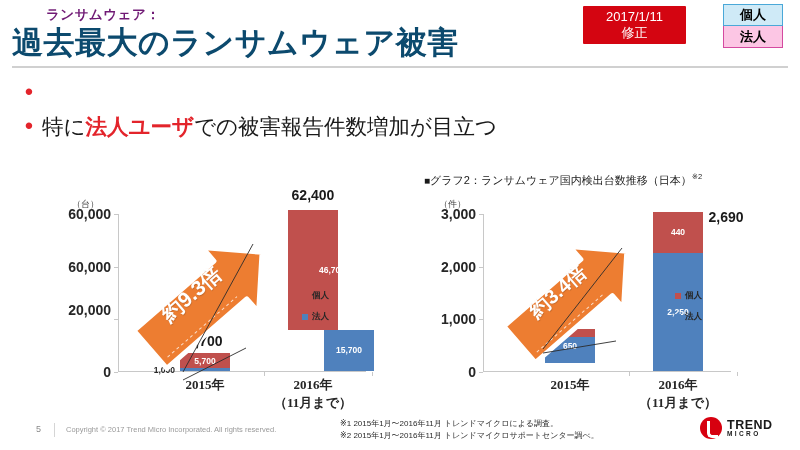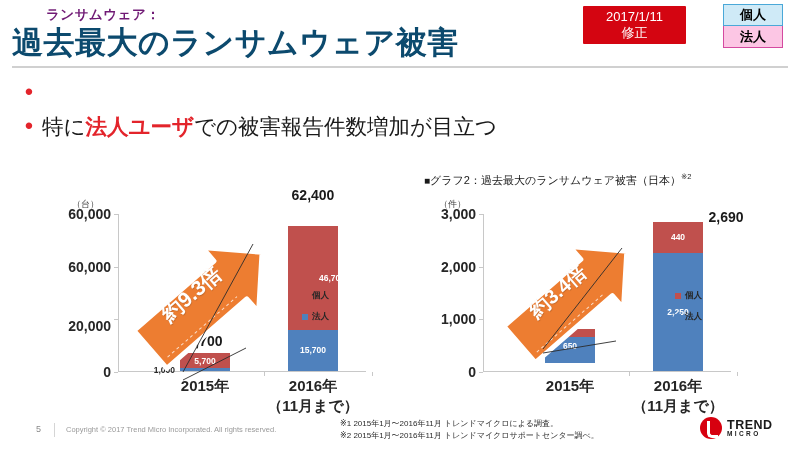--- a/index.html
+++ b/index.html
@@ -83,22 +83,22 @@
   .seg-lbl { font-size: 8.5px; font-weight: bold; color: #ffffff; white-space: nowrap; }
   .seg-lbl.outside {
     position: absolute; right: 102%; color: #262626; font-size: 8.5px; font-weight: bold;
   }
   .bar-total {
     position: absolute; left: 50%; transform: translateX(-50%);
     font-size: 14px; font-weight: bold; color: #1a1a1a; white-space: nowrap;
   }
   .xlabel {
     position: absolute; top: 100%; margin-top: 5px; left: 50%; transform: translateX(-50%);
-    text-align: center; font-size: 15px; font-weight: bold; color: #262626;
-    line-height: 1.35; white-space: nowrap;
+    text-align: center; font-size: 13px; font-weight: bold; color: #262626;
+    line-height: 1.35; white-space: nowrap; font-family: Liberation Serif, serif;
   }
 
   
   .legend { position: absolute; font-size: 8px; }
   .legend-row { display: flex; align-items: center; margin-bottom: 9px; }
   .legend-sq { width: 6px; height: 6px; margin-right: 4px; }
   .legend-sq.kojin { background: #c0504d; }
   .legend-sq.hojin { background: #4f81bd; }
   .legend-txt { font-size: 8.5px; font-weight: bold; color: #262626; }
 
@@ -159,54 +159,54 @@
       <span class="dot">•</span>
     </div>
     <div class="bullet">
       <span class="dot">•</span>
       <span class="txt"><span>特に</span><span class="hl">法人ユーザ</span><span>での被害報告件数増加が目立つ</span></span>
     </div>
   </div>
 
 
   <div class="chart-head" id="head2">
-    <span class="sq">■</span><span>グラフ2：過去最大のランサムウェア被害（日本）</span><sup>※2</sup>
+    <span class="sq">■</span><span>グラフ2：ランサムウェア国内検出台数推移（日本）</span><sup>※2</sup>
   </div>
 
   <div class="chart" id="chart1">
     <div class="unit" style="left:12px; top:0;">（台）</div>
     <div class="plot" id="plot1">
       <div class="axis-y"></div>
       <div class="axis-x"></div>
     <div class="ytick" style="top: 158px;">0</div>
         <div class="ytick-mark" style="top: 158px;"></div>
-        <div class="ytick" style="top: 112px; margin-left: 8px;">20,000</div>
+        <div class="ytick" style="top: 96px; margin-left: 8px;">20,000</div>
         <div class="ytick-mark" style="top: 105.333px;"></div>
         <div class="ytick" style="top: 52.6667px;">60,000</div>
         <div class="ytick-mark" style="top: 52.6667px;"></div>
         <div class="ytick" style="top: 0px;">60,000</div>
         <div class="ytick-mark" style="top: 0px;"></div>
         <div class="bar" style="left: 62px; width: 50px; height: 17.6433px;">
           <div class="seg hojin" style="bottom: 0px; height: 2.63333px;">
             <span class="seg-lbl outside" style="margin-right: 4px;">1,000</span>
           </div>
           <div class="seg kojin" style="bottom: 2.63333px; height: 15.01px;">
             <span class="seg-lbl">5,700</span>
           </div>
           <div class="bar-total" style="bottom: 21.6433px;">6,700</div>
           <div class="xlabel">
             <div>2015年</div>
           </div>
         </div>
         <div class="xtick-mark" style="left: 146px;"></div>
         <div class="bar" style="left: 170px; width: 50px; height: 164.32px;">
-          <div class="seg hojin" style="bottom: 0px; height: 41.3433px;">
+          <div class="seg hojin" style="bottom: 0px; height: 41.3433px; margin-left: 36px;">
             <span class="seg-lbl">15,700</span>
           </div>
-          <div class="seg kojin" style="bottom: 41.3433px; height: 104px; padding-left: 38px;">
+          <div class="seg kojin" style="bottom: 41.3433px; height: 120px; padding-left: 38px;">
             <span class="seg-lbl">46,700</span>
           </div>
           <div class="bar-total" style="bottom: 168.32px;">62,400</div>
           <div class="xlabel">
             <div>2016年</div>
             <div>（11月まで）</div>
           </div>
         </div>
         <div class="xtick-mark" style="left: 254px;"></div>
       </div>
@@ -245,21 +245,21 @@
           <div class="bar-total" style="bottom: 46.1333px;">800</div>
           <div class="xlabel">
             <div>2015年</div>
           </div>
         </div>
         <div class="xtick-mark" style="left: 146px;"></div>
         <div class="bar" style="left: 170px; width: 50px; height: 141.673px;">
           <div class="seg hojin" style="bottom: 0px; height: 118.5px;">
             <span class="seg-lbl">2,250</span>
           </div>
-          <div class="seg kojin" style="bottom: 118.5px; height: 31px;">
+          <div class="seg kojin" style="bottom: 118.5px; height: 41px;">
             <span class="seg-lbl">440</span>
           </div>
           <div class="bar-total" style="bottom: 145.673px; margin-left: 48px;">2,690</div>
           <div class="xlabel">
             <div>2016年</div>
             <div>（11月まで）</div>
           </div>
         </div>
         <div class="xtick-mark" style="left: 254px;"></div>
       </div>

